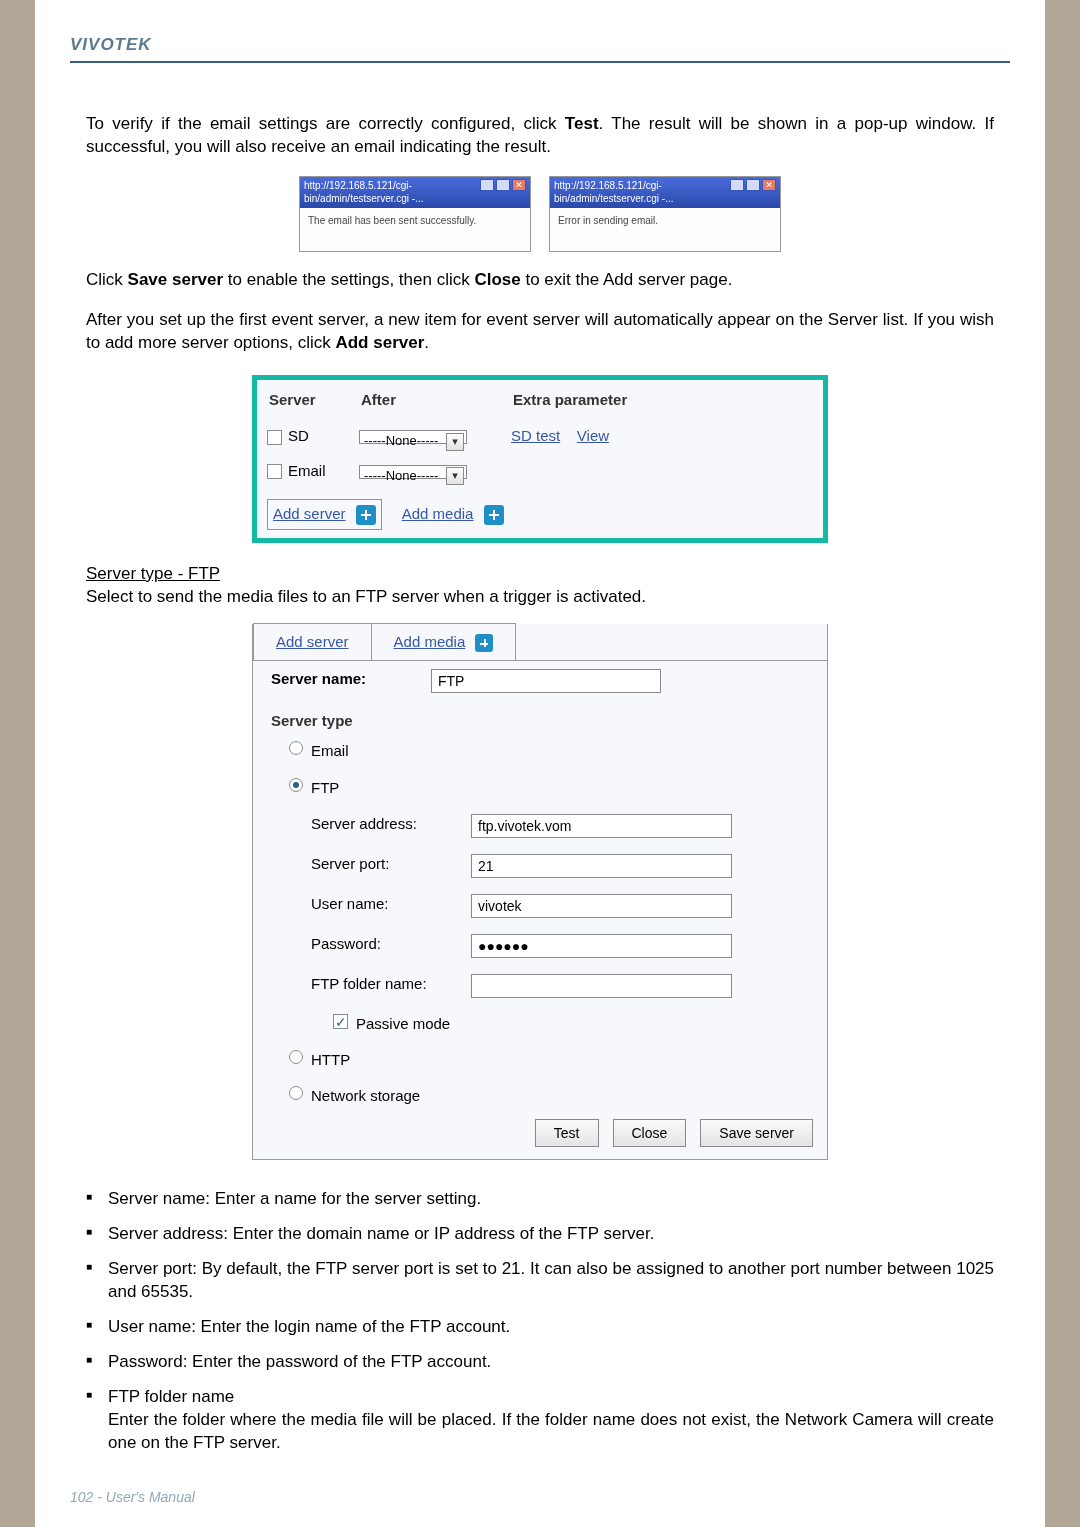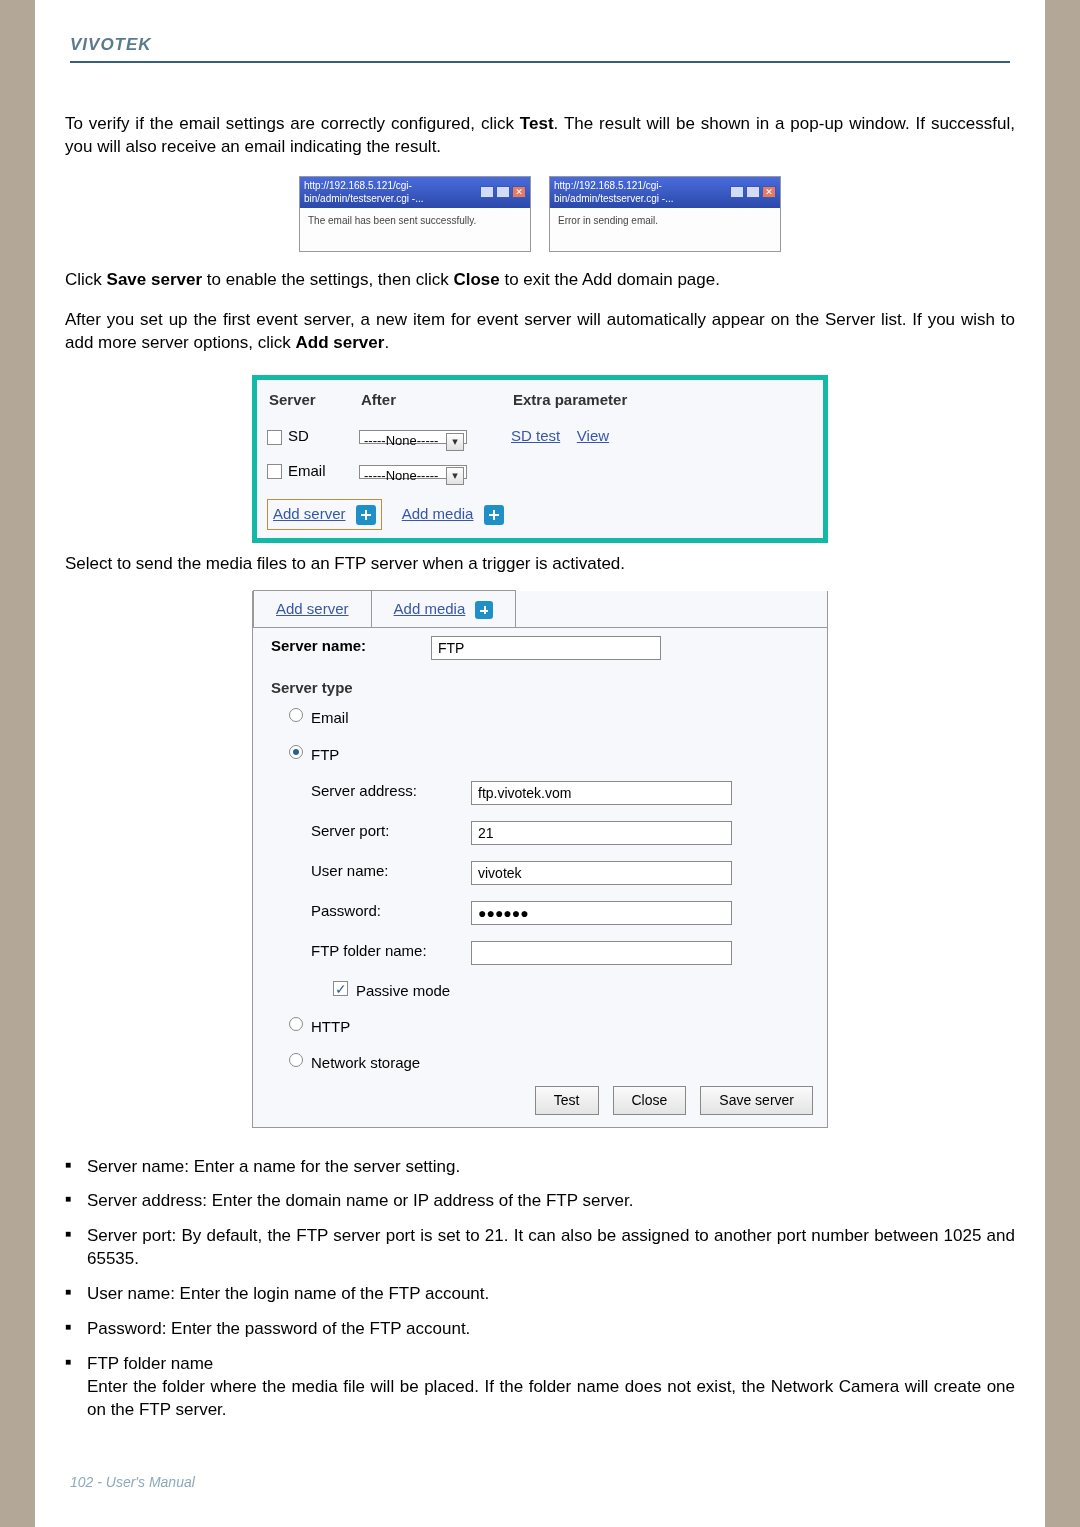--- a/index.html
+++ b/index.html
@@ -28,21 +28,21 @@
     font-weight: bold;
     font-size: 17px;
     letter-spacing: 1px;
   }
   .hr {
     border: none;
     border-top: 2px solid #365f7b;
     margin: 6px 0 25px 0;
   }
   .content {
-    padding: 0 30px;
+    padding: 0 51px;
     text-align: justify;
     line-height: 1.35;
   }
   .bold { font-weight: bold; }
   .popup-wrap {
     display: flex;
     justify-content: center;
     gap: 18px;
     margin: 6px 0 4px 0;
   }
@@ -51,21 +51,21 @@
     border: 1px solid #999;
     background: #fdfdfd;
     font-size: 10px;
   }
   .popup-title {
     background: linear-gradient(#4a6bdc,#2b49aa);
     color: #fff;
     padding: 2px 4px;
     display: flex;
     justify-content: space-between;
-    align-items: center;
+    align-items: flex-start;
   }
   .popup-title .ico { display:flex; gap:2px; }
   .popup-title .ico span {
     width: 14px; height: 12px;
     background: #d3dbf7;
     border:1px solid #3a58b8;
     display:inline-block;
     font-size:9px; text-align:center; line-height:10px;
   }
   .popup-title .ico span.cls { background:#e57b63; color:#fff; }
@@ -195,21 +195,21 @@
   }
   .btn-row { display:flex; justify-content:flex-end; gap:14px; padding: 4px 14px 0 0; }
 
   ul.bul { list-style: none; padding: 0; margin: 28px 0; }
   ul.bul > li { position: relative; padding-left: 22px; margin: 12px 0; text-align: justify; }
   ul.bul > li::before {
     content:"■"; position:absolute; left:0; top:2px; font-size:10px;
   }
   .footer {
     position: absolute;
-    bottom: 37px;
+    bottom: 22px;
     left: 35px;
     color: #8ea9b9;
     font-style: italic;
     font-size: 14px;
   }
   .section-hdr { text-decoration: underline; margin-top: 20px; }
   .server-type-label { font-weight: bold; color:#333; font-size:15px; padding:10px 18px 2px 18px; }
 </style>
 </head>
 <body>
@@ -245,21 +245,21 @@
             <span></span>
             <span></span>
             <span class="cls">✕</span>
           </span>
         </div>
         <div class="popup-body">Error in sending email.</div>
       </div>
     </div>
 
     <p>
-      <span>Click </span><span class="bold">Save server</span><span> to enable the settings, then click </span><span class="bold">Close</span><span> to exit the Add domain page.</span>
+      <span>Click </span><span class="bold">Save server</span><span> to enable the settings, then click </span><span class="bold">Close</span><span> to exit the Add server page.</span>
     </p>
 
     <p>
       <span>After you set up the first event server, a new item for event server will automatically appear on the Server list. If you wish to add more server options, click </span><span class="bold">Add server</span><span>.</span>
     </p>
 
     <table class="server-table">
       <tbody>
           <tr>
         <th style="width:90px">Server</th>
@@ -298,20 +298,21 @@
           &nbsp;&nbsp;&nbsp;
           <span>
             <span class="add-lbl">Add media</span>
             <span class="plus-ico"></span>
           </span>
         </td>
       </tr>
     </tbody>
       </table>
 
+    <div class="section-hdr">Server type - FTP</div>
     <div>Select to send the media files to an FTP server when a trigger is activated.</div>
 
     <div class="ftp-panel">
       <div class="ftp-tabs">
         <div class="ftp-tab">
           <span class="add-lbl">Add server</span>
         </div>
         <div class="ftp-tab">
           <span class="add-lbl">Add media</span>
           <span class="plus-ico"></span>

